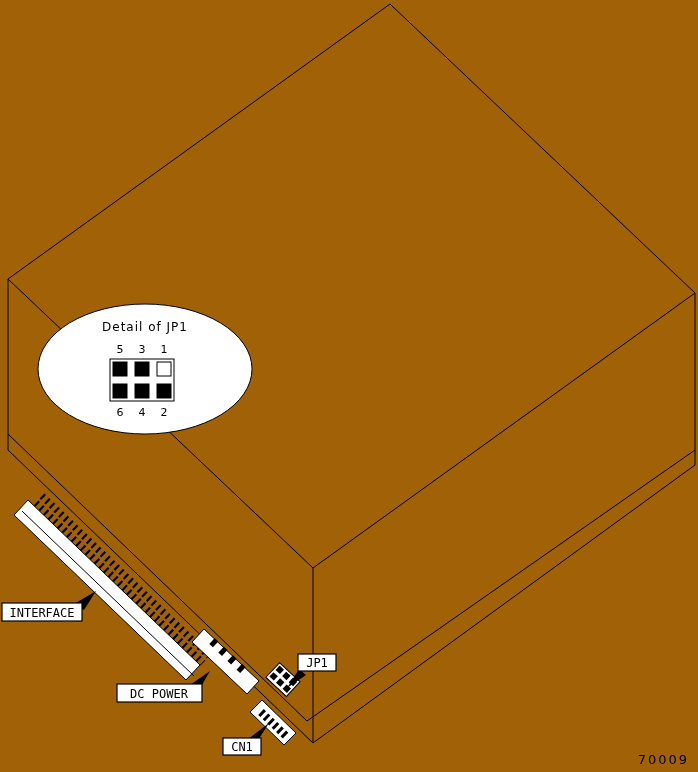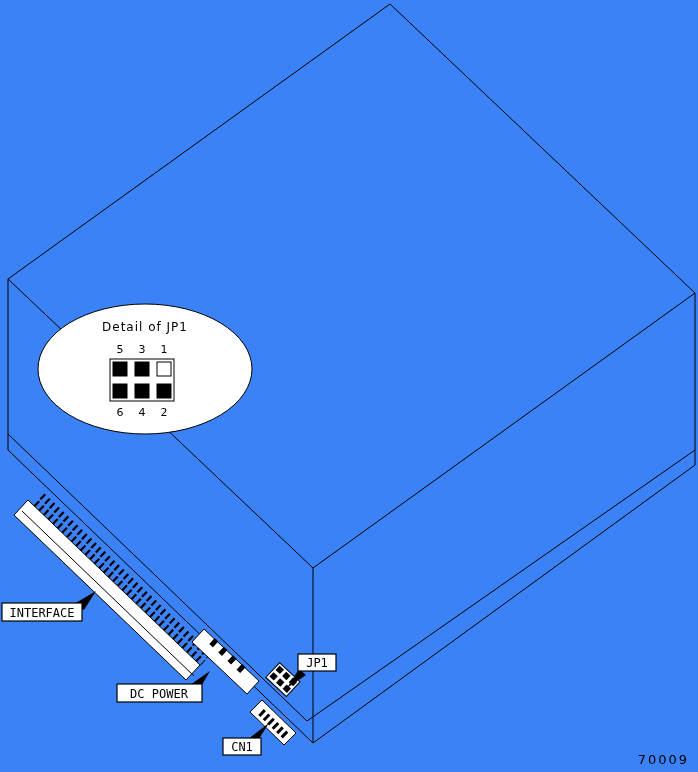--- a/index.html
+++ b/index.html
@@ -1,20 +1,20 @@
 <!DOCTYPE html>
 <html><head>
 <meta charset="utf-8">
 <style>
   html, body { margin: 0; padding: 0; background: #ffffff; }
   #canvas {
     position: relative;
     width: 698px;
     height: 772px;
-    background: #3b82f6;
+    background: #a16207;
     font-family: "DejaVu Sans", sans-serif;
   }
   svg { display: block; }
   .ln   { fill: none; stroke: #000000; stroke-width: 1; }
   .fillw{ fill: #ffffff; stroke: #000000; stroke-width: 1; }
   .blk  { fill: #000000; stroke: none; }
   .pins { fill: none; stroke: #000000; }
   .lblbox { fill: #ffffff; stroke: #000000; stroke-width: 1.2; }
   .lbltxt {
     font-family: "DejaVu Sans Mono", "Liberation Mono", monospace;

